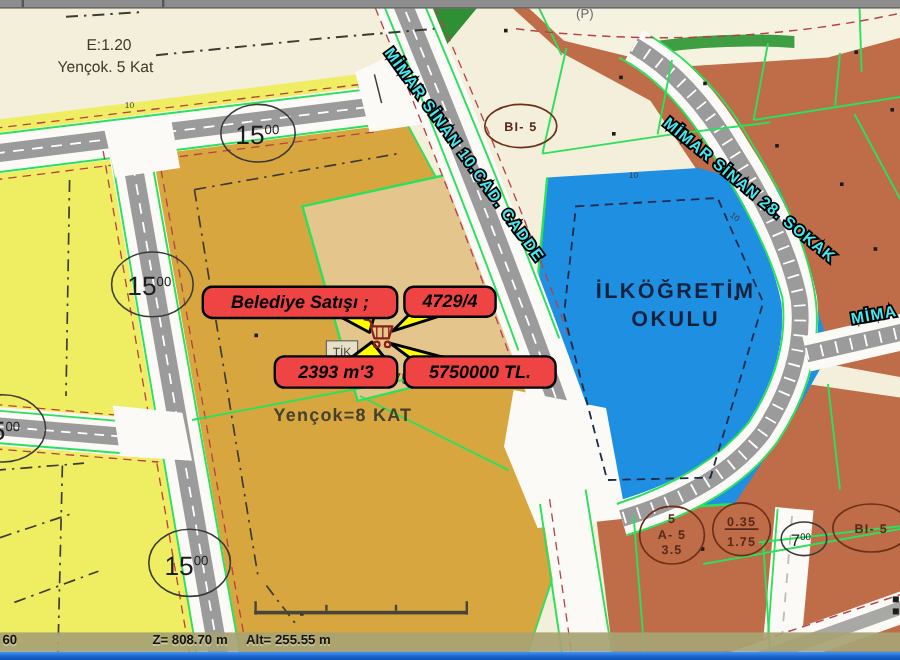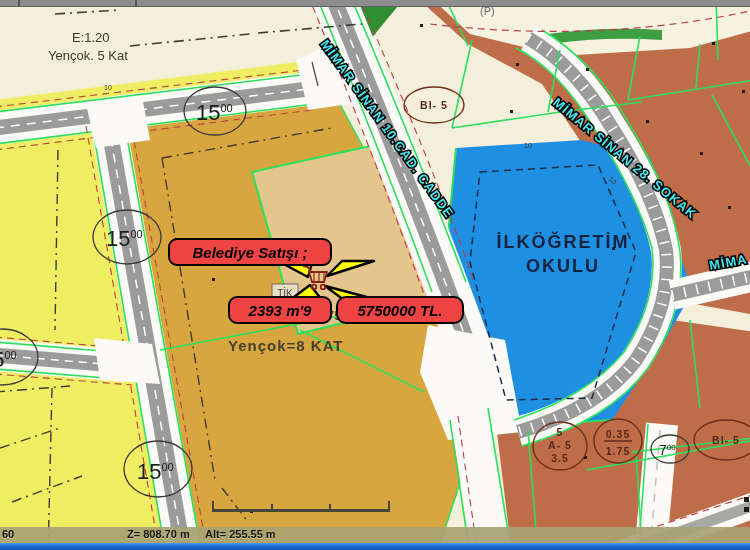--- a/index.html
+++ b/index.html
@@ -260,22 +260,23 @@
       <path d="M303,266 l5,1 3,5"></path>
       <path d="M309,272 h18 l-3,10 h-12 z"></path>
       <path d="M314,272 v10 M319,272 v10 M324,272 v9" stroke-width="1.1"></path>
       <circle cx="314" cy="287" r="2.3"></circle>
       <circle cx="323" cy="287" r="2.3"></circle>
     </g>
   </svg>
   </div>
 
   <div class="callout" style="left:168px;top:238px;width:164px;height:28px;">Belediye Satışı ;</div>
-  <div class="callout" style="left:228px;top:296px;width:104px;height:28px;">2393 m'9</div>
-  <div class="callout" style="left:336px;top:296px;width:128px;height:28px;border-radius:10px;">5750000 TL.</div>
+  <div class="callout" style="left:336px;top:238px;width:78px;height:27px;">4729/4</div>
+  <div class="callout" style="left:228px;top:296px;width:104px;height:28px;">2393 m'3</div>
+  <div class="callout" style="left:336px;top:296px;width:128px;height:28px;">5750000 TL.</div>
 
   <div class="scalebar">
     <div class="ruler">
       <div class="tick" style="left:33%;"></div>
       <div class="tick" style="left:66%;"></div>
     </div>
   </div>
 
   <div class="statusbar">
     <span class="st-left">60</span>

